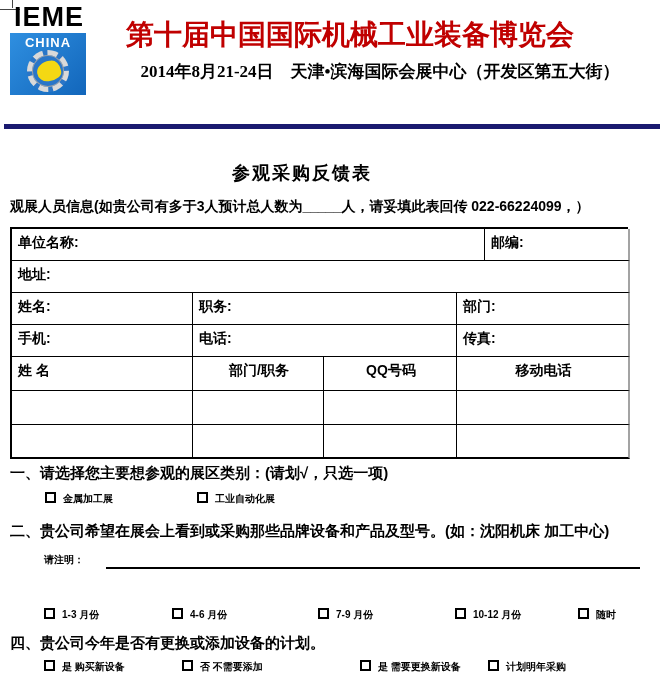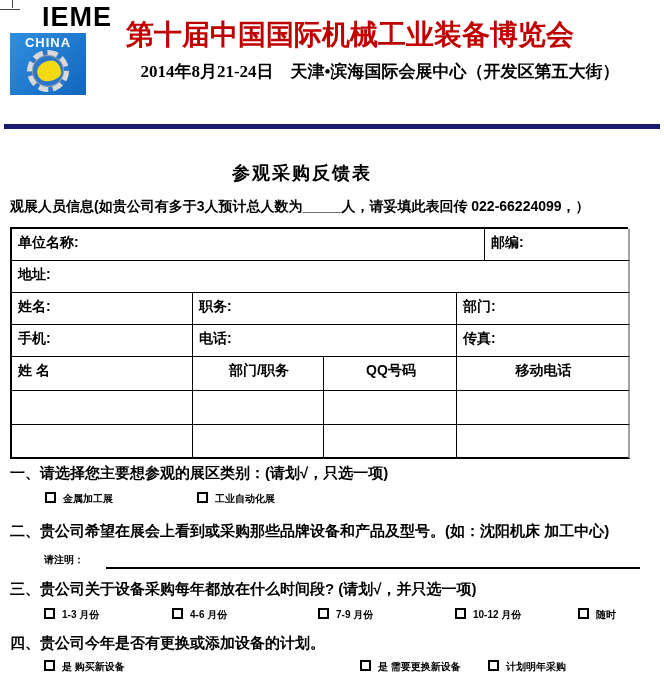--- a/index.html
+++ b/index.html
@@ -6,21 +6,21 @@
   html,body { width:664px; height:680px; background:#fff; overflow:hidden;
     font-family:"Liberation Sans","DejaVu Sans",sans-serif; color:#000; }
   #page { position:relative; width:664px; height:680px; background:#fff; }
 
   
   .mark-h { position:absolute; left:0; top:9px; width:20px; height:1px; background:#444; }
   .mark-v { position:absolute; left:12px; top:0; width:1px; height:8px; background:#444; }
 
   
   .logo-text { position:absolute; left:14px; top:2px; font-size:27px; font-weight:bold;
-    letter-spacing:1px; font-family:"Liberation Sans",sans-serif;margin-left:28px; }
+    letter-spacing:1px; font-family:"Liberation Sans",sans-serif; }
   .logo-box { position:absolute; left:10px; top:33px; width:76px; height:62px;
     background:linear-gradient(135deg,#2f8fe0 0%,#1266bb 100%); border-radius:0;
     display:flex; flex-direction:column; align-items:center; }
   .logo-country { color:#fff; font-size:13px; font-weight:bold; letter-spacing:1px; margin-top:2px; }
   .gear { position:relative; width:42px; height:42px; border-radius:50%;
     border:5px dashed #d9d9d9; background:#2a76c8; margin-top:0px;
     box-shadow:0 0 0 1px #9aa0a6 inset; }
   .map { position:absolute; left:5px; top:6px; width:24px; height:20px; background:#f4d813;
     border-radius:60% 40% 55% 45% / 55% 60% 40% 50%; transform:rotate(-8deg); }
 
@@ -116,29 +116,29 @@
   <div class="q" style="top:464px;">一、请选择您主要想参观的展区类别：(请划√，只选一项)</div>
   <div class="optrow" style="top:492px;">
     <span class="opt" style="left:45px;"><span class="cb"></span><span>金属加工展</span></span>
     <span class="opt" style="left:197px;"><span class="cb"></span><span>工业自动化展</span></span>
   </div>
 
   <div class="q" style="top:522px;">二、贵公司希望在展会上看到或采购那些品牌设备和产品及型号。(如：沈阳机床 加工中心)</div>
   <div class="note-label">请注明：</div>
   <div class="note-line"></div>
 
-  <div class="q" style="top:580px;">三、贵公司关于设备采购每年都放在什么时间段? (请划√，并只选一项)</div>
   <div class="optrow" style="top:608px;">
     <span class="opt" style="left:44px;"><span class="cb"></span><span>1-3 月份</span></span>
     <span class="opt" style="left:172px;"><span class="cb"></span><span>4-6 月份</span></span>
     <span class="opt" style="left:318px;"><span class="cb"></span><span>7-9 月份</span></span>
     <span class="opt" style="left:455px;"><span class="cb"></span><span>10-12 月份</span></span>
     <span class="opt" style="left:578px;"><span class="cb"></span><span>随时</span></span>
   </div>
 
   <div class="q" style="top:634px;">四、贵公司今年是否有更换或添加设备的计划。</div>
   <div class="optrow" style="top:660px;">
     <span class="opt" style="left:44px;"><span class="cb"></span><span>是 购买新设备</span></span>
+    <span class="opt" style="left:182px;"><span class="cb"></span><span>否 不需要添加</span></span>
     <span class="opt" style="left:324px;margin-left:36px;"><span class="cb"></span><span>是 需要更换新设备</span></span>
     <span class="opt" style="left:488px;"><span class="cb"></span><span>计划明年采购</span></span>
   </div>
 
 </div>
 
 </body></html>

